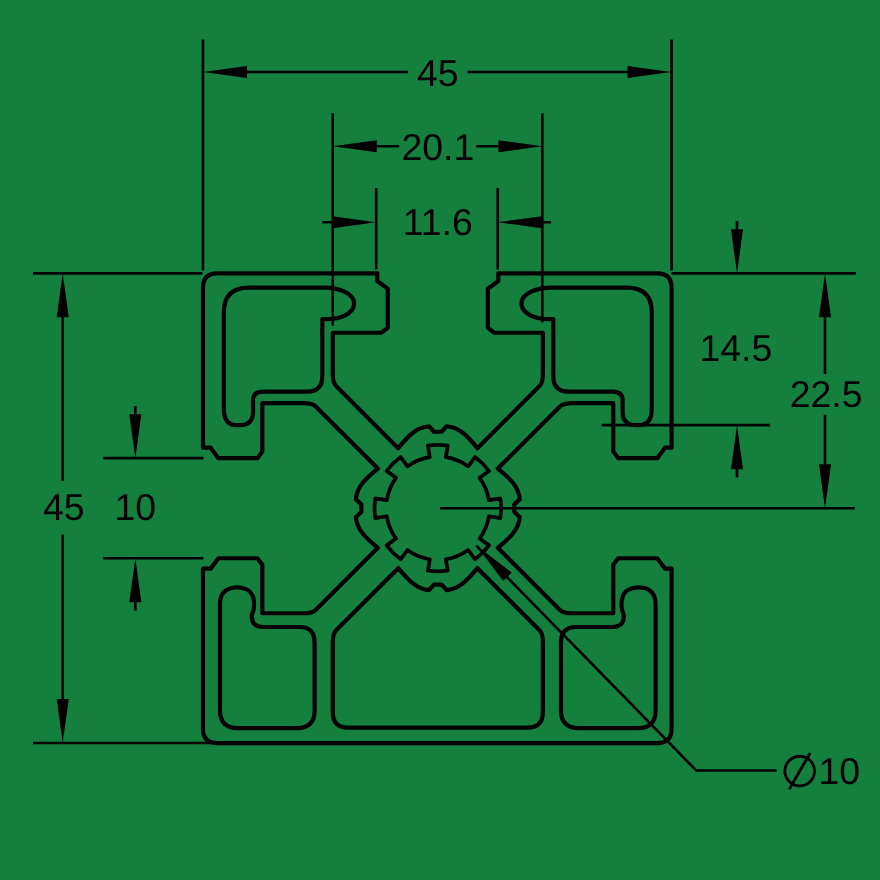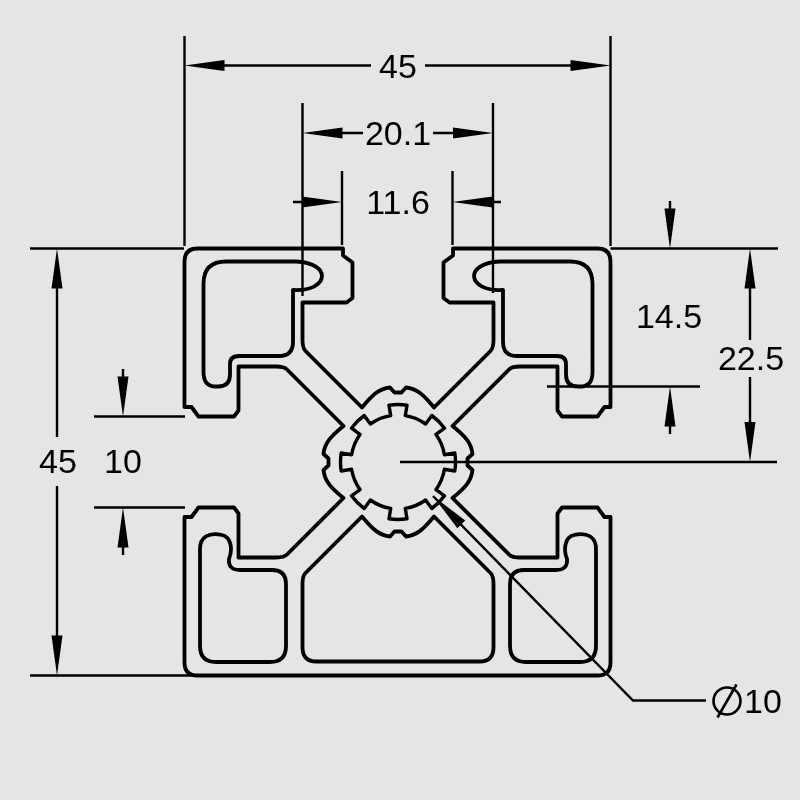--- a/index.html
+++ b/index.html
@@ -1,16 +1,16 @@
 <!DOCTYPE html>
 <html><head>
 <meta charset="utf-8">
 <style>
   html,body{margin:0;padding:0;background:#fff;}
-  .canvas{position:relative;width:800px;height:800px;background:#e5e5e5;overflow:hidden;
+  .canvas{position:relative;width:800px;height:800px;background:#15803d;overflow:hidden;
           font-family:"Liberation Sans", sans-serif;}
   svg{position:absolute;inset:0;}
   .profile{fill:none;stroke:#000;stroke-width:3.8;stroke-linejoin:round;stroke-linecap:round;}
   .bore{fill:none;stroke:#000;stroke-width:3.4;stroke-linejoin:round;}
   .dimline{fill:none;stroke:#000;stroke-width:2.4;stroke-linecap:butt;}
   .arrow{fill:#000;stroke:none;}
   .dimtext{font-family:"Liberation Sans", sans-serif;font-size:34px;fill:#000;text-anchor:middle;}
 </style>
 </head>
 <body>

